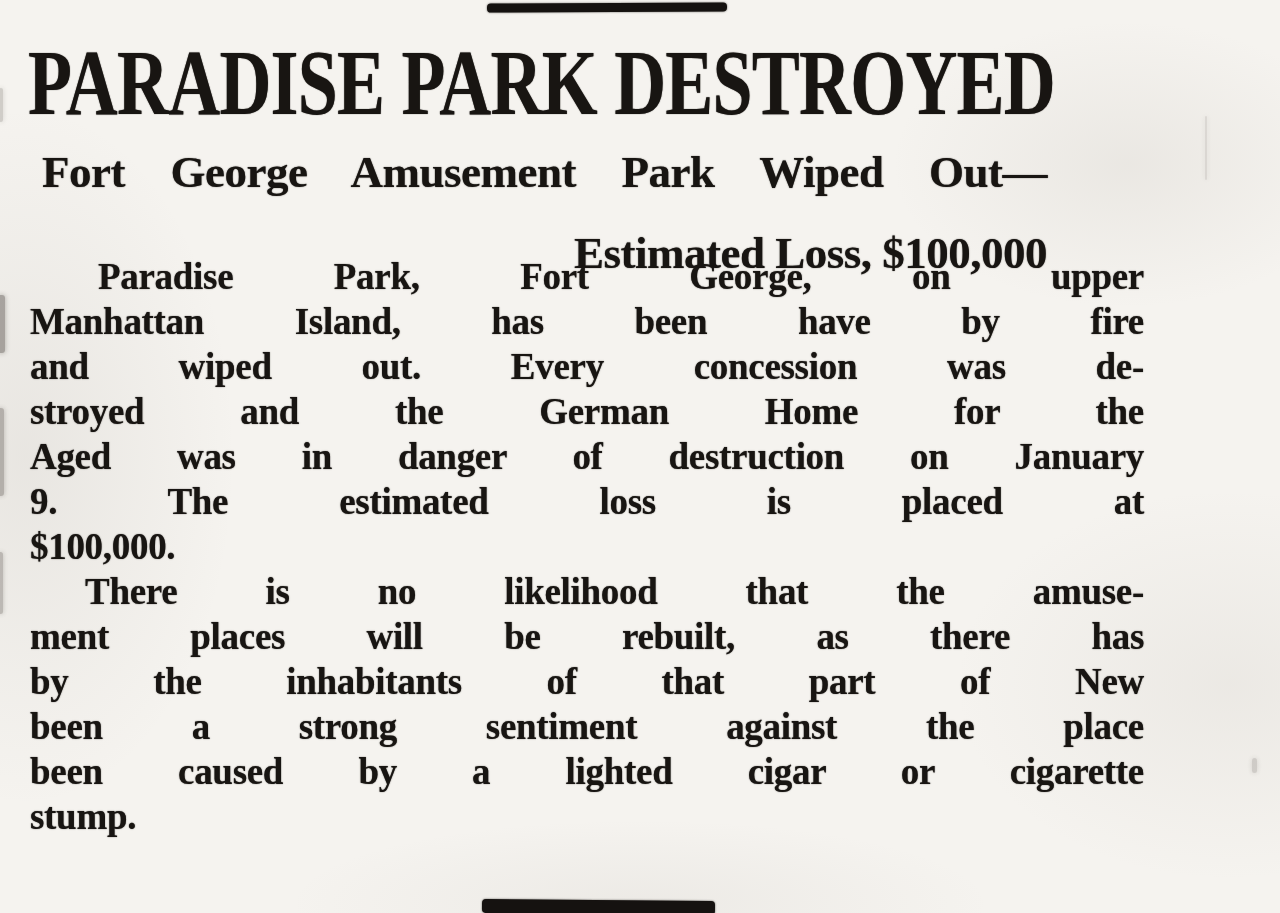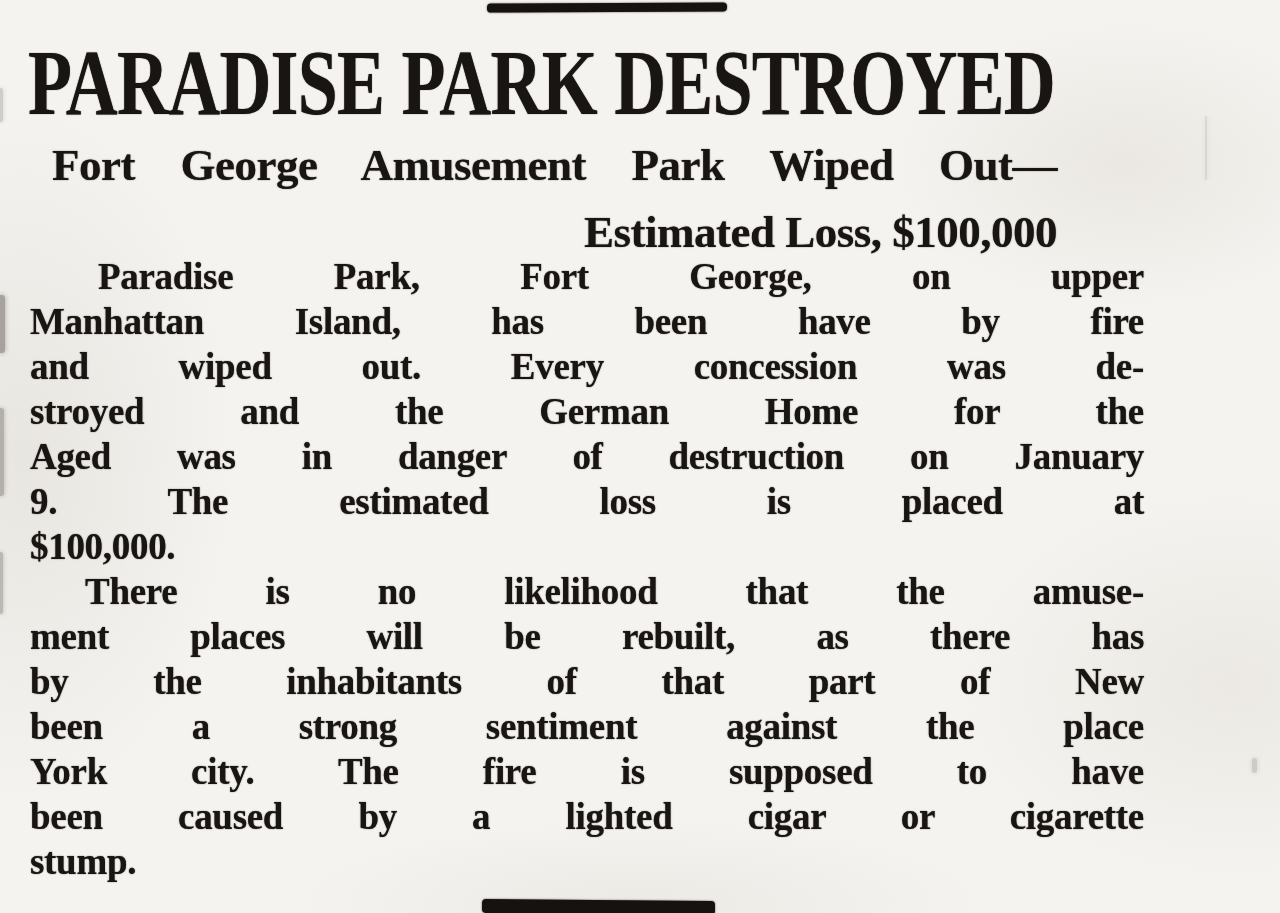--- a/index.html
+++ b/index.html
@@ -55,26 +55,26 @@
   .headline .stretch {
     display: inline-block;
     font-size: 90px;
     line-height: 1.0;
     letter-spacing: -1px;
     transform: scaleX(0.80) scaleY(1.04);
     transform-origin: left top;
   }
   .subhead {
     position: absolute;
-    left: 52px;
+    left: 42px;
     top: 133px;
     width: 1005px;
     font-weight: 700;
     font-size: 45px;
-    line-height: 64px;
+    line-height: 78px;
   }
   .subhead-line1 {
     text-align: justify;
     text-align-last: justify;
     white-space: normal;
     letter-spacing: -0.5px;
   }
   .subhead-line2 {
     text-align: right;
     letter-spacing: -0.5px;
@@ -136,21 +136,20 @@
     <p class="line">Manhattan Island, has been have by fire</p>
     <p class="line">and wiped out. Every concession was de-</p>
     <p class="line">stroyed and the German Home for the</p>
     <p class="line">Aged was in danger of destruction on January</p>
     <p class="line">9. The estimated loss is placed at</p>
     <p class="line last">$100,000.</p>
     <p class="line p2-indent">There is no likelihood that the amuse-</p>
     <p class="line">ment places will be rebuilt, as there has</p>
     <p class="line">by the inhabitants of that part of New</p>
     <p class="line">been a strong sentiment against the place</p>
-    <p class="line">York city. The fire is supposed to have</p>
     <p class="line">been caused by a lighted cigar or cigarette</p>
     <p class="line last">stump.</p>
   </div>
 
   <div class="rule rule-bottom"></div>
 
   <div class="artifact a-left1"></div>
   <div class="artifact a-left2"></div>
   <div class="artifact a-left3"></div>
   <div class="artifact a-left4"></div>

